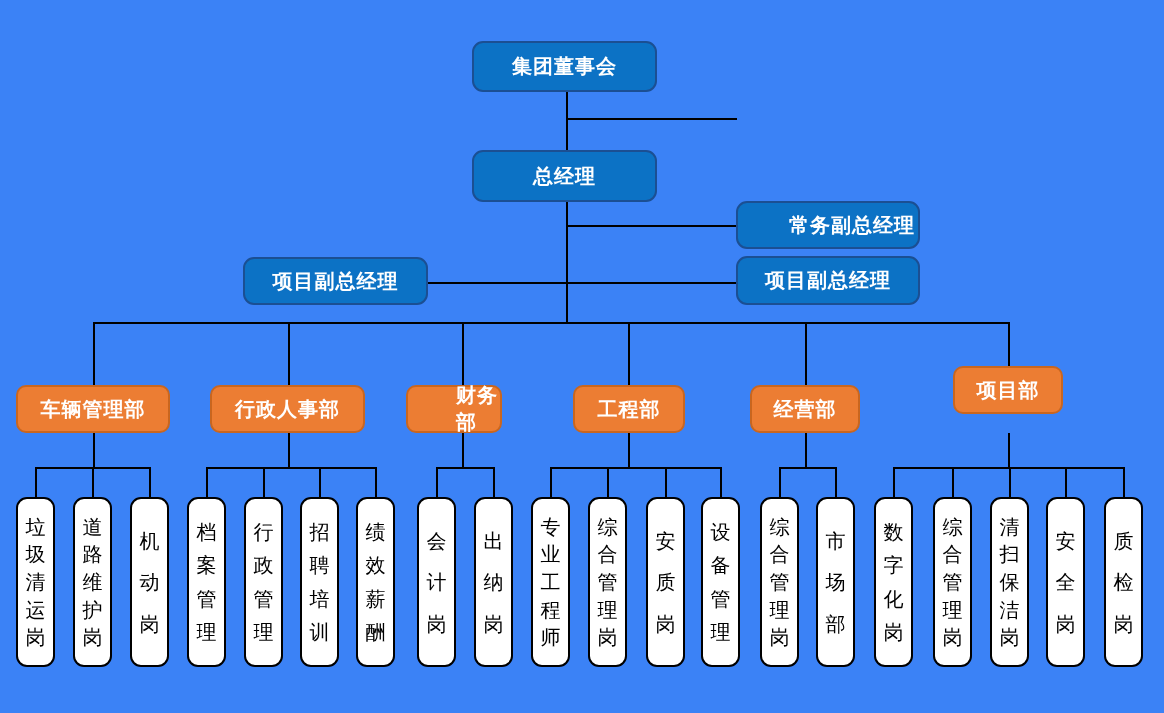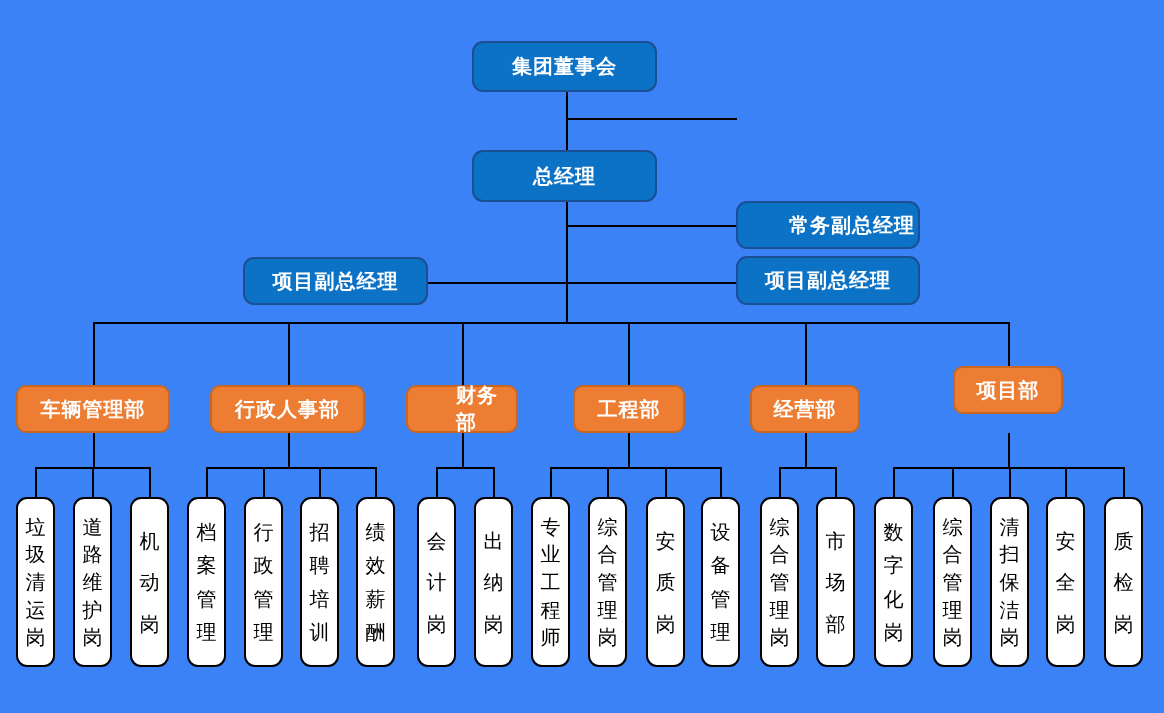--- a/index.html
+++ b/index.html
@@ -106,21 +106,21 @@
   <div class="vline" style="left:1123px;top:467px;height:30px;"></div>
 
   <div class="node-blue" style="left:472px;top:41px;width:185px;height:51px;">集团董事会</div>
   <div class="node-blue" style="left:472px;top:150px;width:185px;height:52px;">总经理</div>
   <div class="node-blue" style="left:736px;top:201px;width:184px;height:48px;padding-left:48px;">常务副总经理</div>
   <div class="node-blue" style="left:736px;top:256px;width:184px;height:49px;">项目副总经理</div>
   <div class="node-blue" style="left:243px;top:257px;width:185px;height:48px;">项目副总经理</div>
 
   <div class="node-orange" style="left:210px;top:385px;width:155px;height:48px;">行政人事部</div>
   <div class="node-orange" style="left:16px;top:385px;width:154px;height:48px;">车辆管理部</div>
-  <div class="node-orange" style="left:406px;top:385px;width:112px;height:48px;padding-left:48px;">财务部</div>
+  <div class="node-orange" style="left:406px;top:385px;width:96px;height:48px;padding-left:48px;">财务部</div>
   <div class="node-orange" style="left:573px;top:385px;width:112px;height:48px;">工程部</div>
   <div class="node-orange" style="left:750px;top:385px;width:110px;height:48px;">经营部</div>
   <div class="node-orange" style="left:953px;top:366px;width:110px;height:48px;">项目部</div>
 
   <div class="node-post" style="left:16px;top:497px;">
       <span>垃</span>
       <span>圾</span>
       <span>清</span>
       <span>运</span>
       <span>岗</span>

